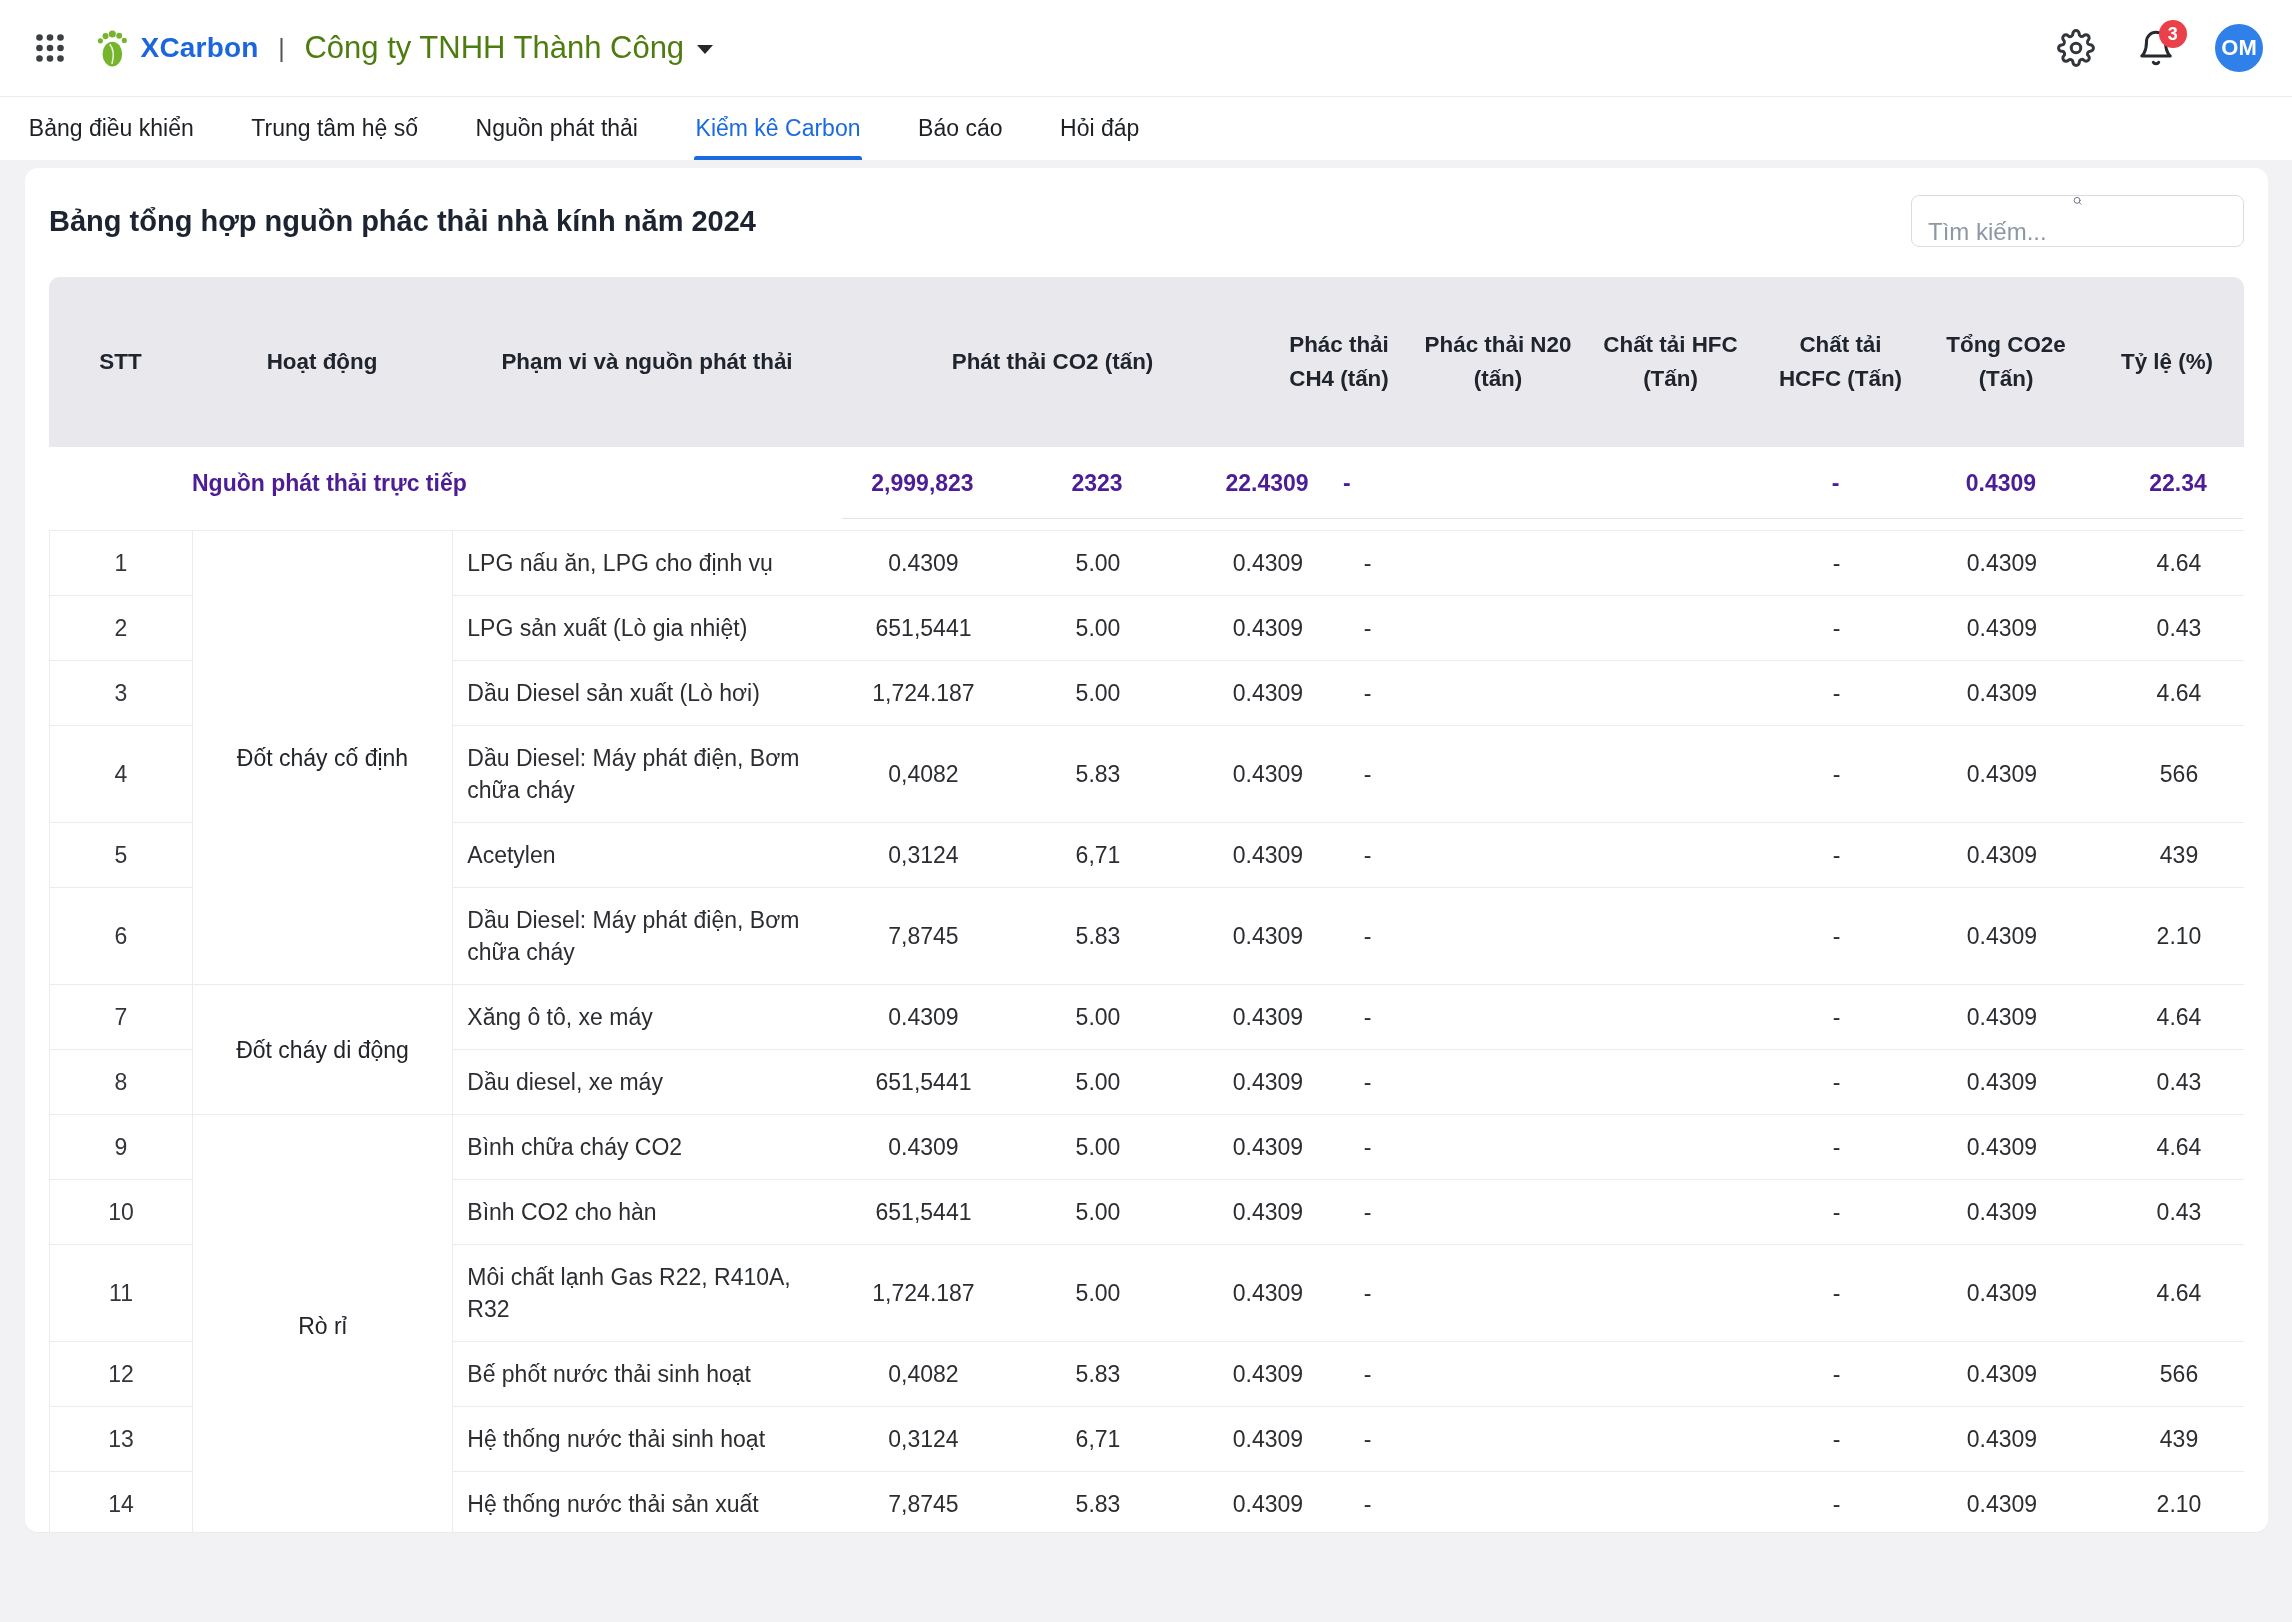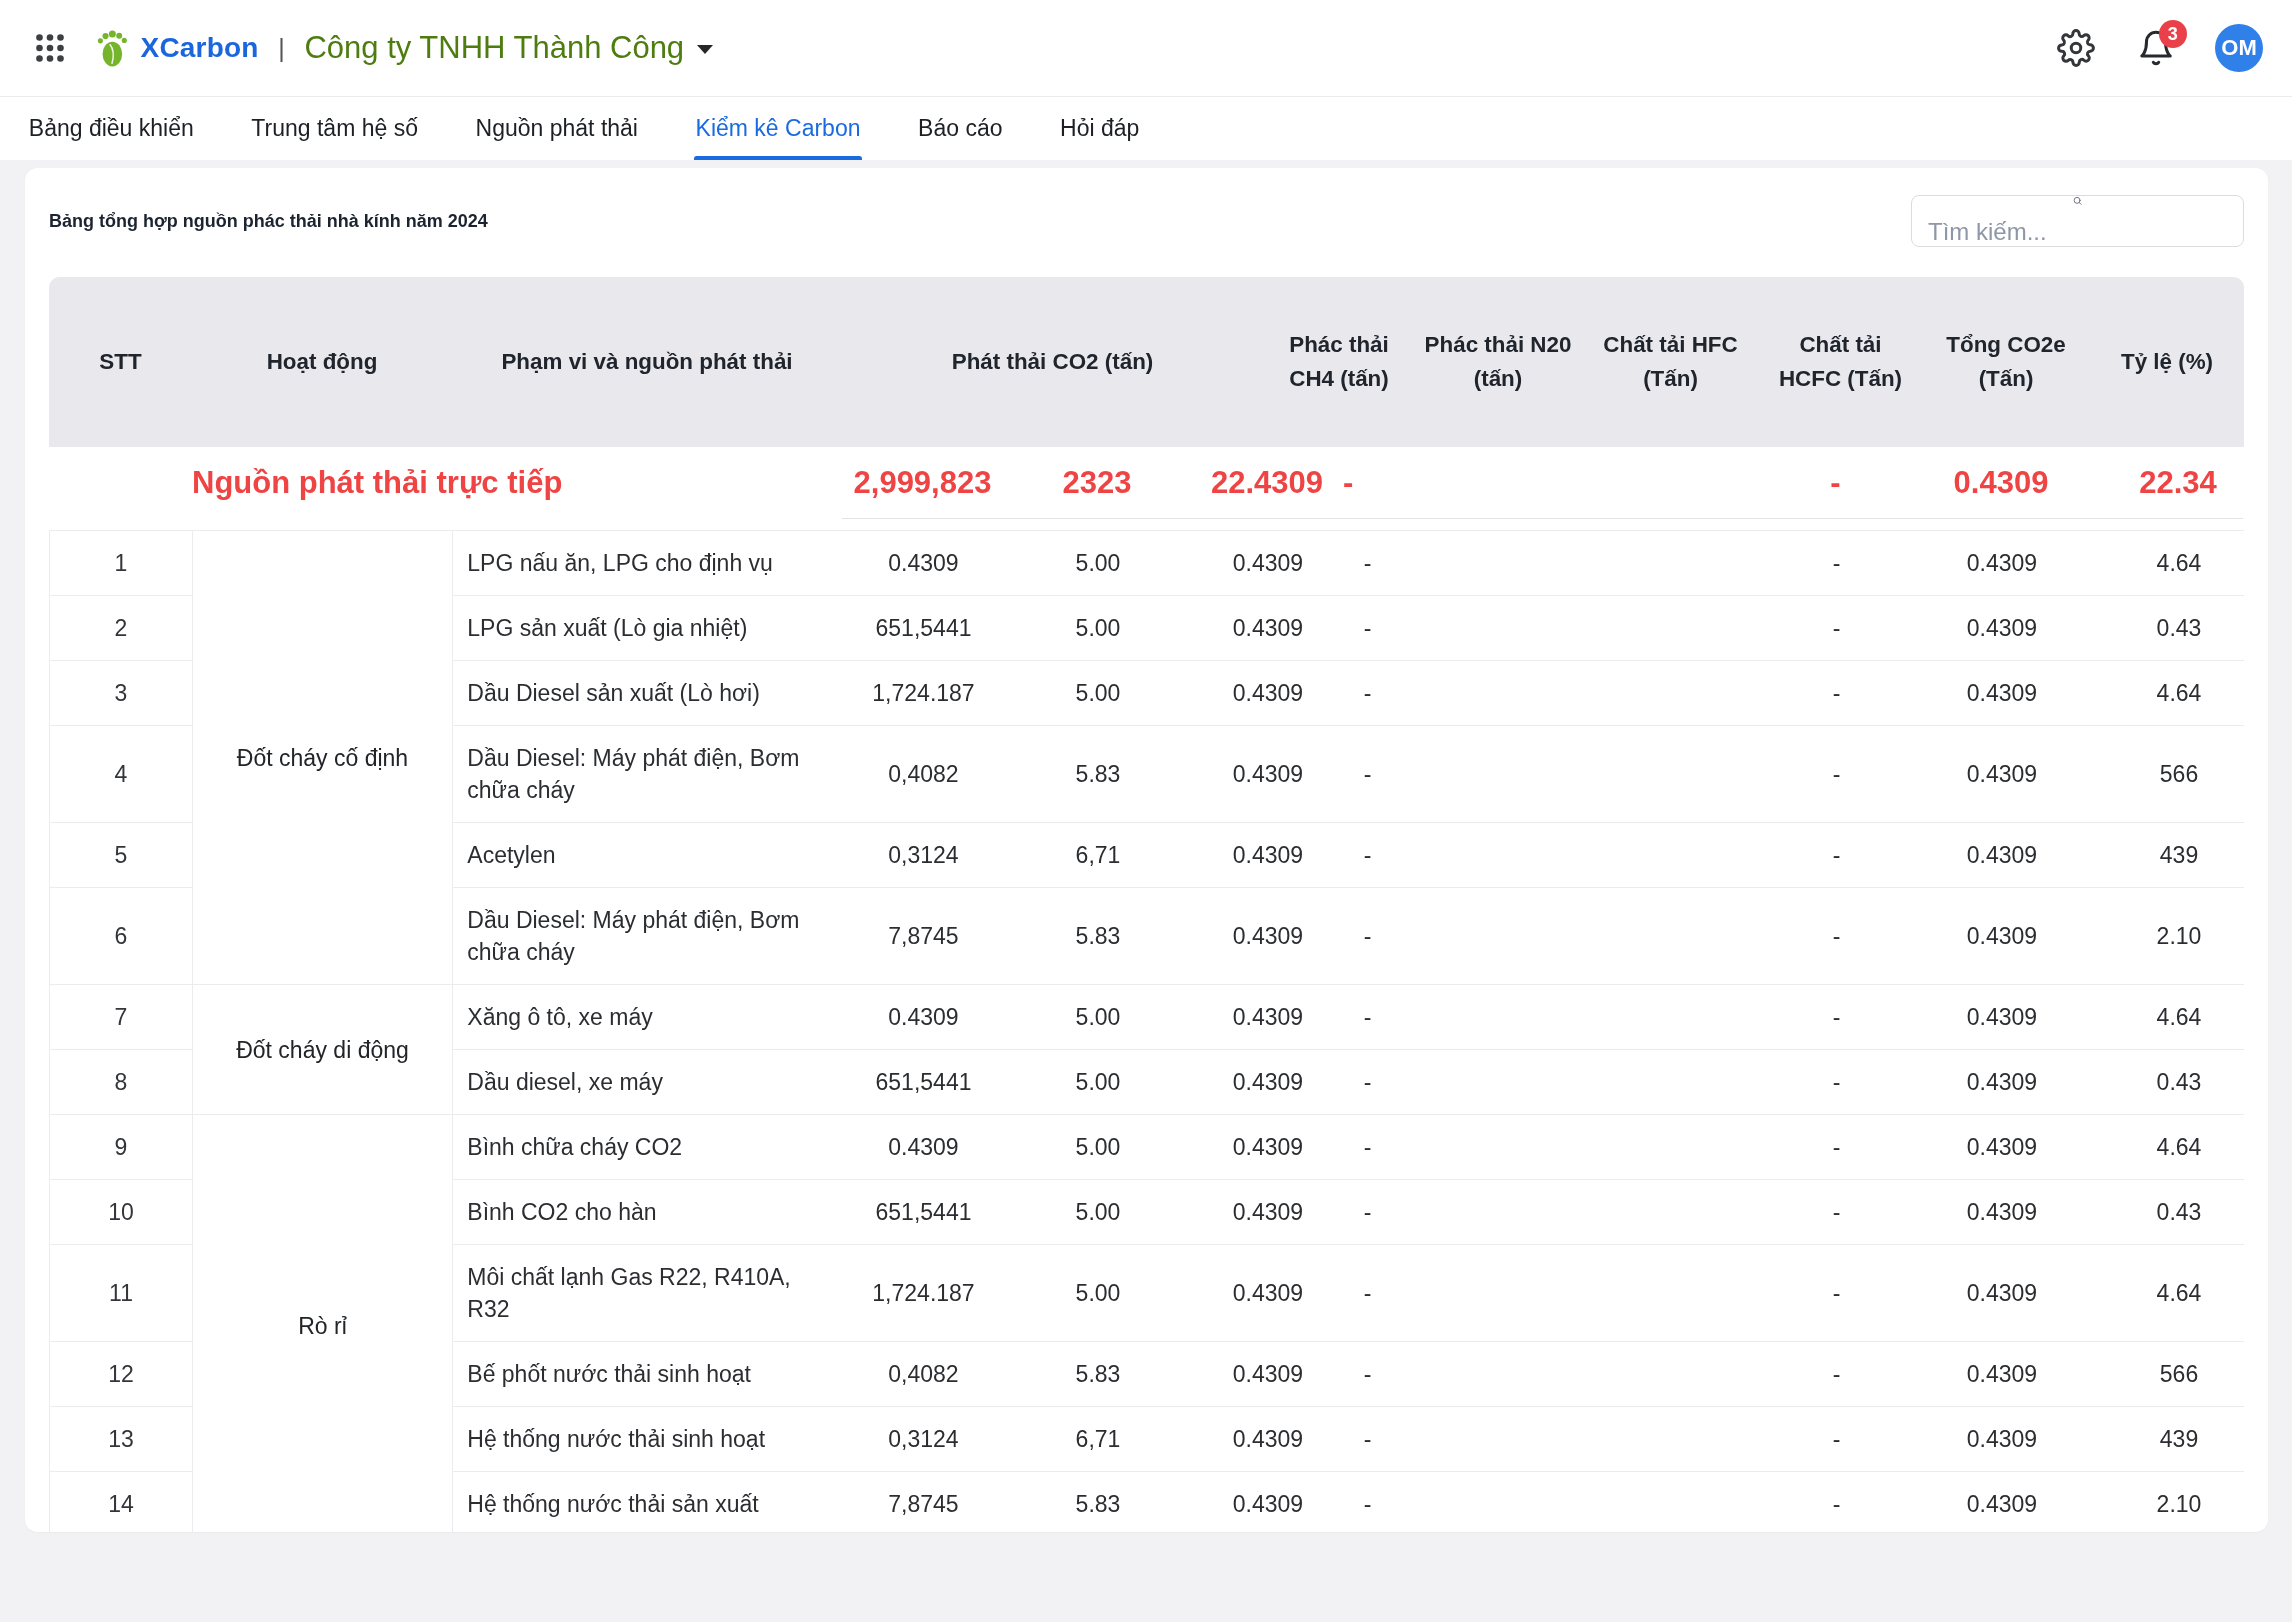--- a/index.html
+++ b/index.html
@@ -42,21 +42,21 @@
     background:#1a6be0; border-radius:2.7px 2.7px 0 0;
   }
 
   
   .content { padding:8px 25px 0 25px; }
   .card {
     background:#fff; border-radius:12.5px; height:1364px; padding:27px 24px 0 24px;
     box-shadow:0 0.9px 1.8px rgba(0,0,0,.03); overflow:hidden;
   }
   .card-head { display:flex; align-items:center; justify-content:space-between; height:52px; }
-  .page-title { font-size:18px; font-weight:700; color:#1b2430; }
+  .page-title { font-size:29px; font-weight:700; color:#1b2430; }
   .search {
     width:333px; height:52px; border:1.8px solid #dcdce0; border-radius:8px;
     display:flex; align-items:center; padding:0 16px; gap:12.5px; background:#fff;flex-direction:column;
   }
   .search input { border:none; outline:none; font-size:24px; color:#333; width:100%; font-family:inherit; background:transparent; }
   .search input::placeholder { color:#8d97a5; }
 
   
   .table { margin-top:30px; }
   .t-header {
@@ -68,21 +68,21 @@
     font-size:22.4px; font-weight:700; color:#20242d; line-height:34px; white-space:pre-line;
   }
 
   .body-cols { display:grid; grid-template-columns:143px 260px 390px 161px 188px 152px 439px 107px 224px 130px; }
 
   
   .t-summary .s-label {
     grid-column:2 / span 2; display:flex; align-items:center; padding-left:10.7px;
     font-size:24px; font-weight:700; color:#1e2227;
   }
-  .t-summary .cell { padding:19.7px 0; line-height:32px; font-size:31px; font-weight:700; color:#ef4444; }
+  .t-summary .cell { padding:19.7px 0; line-height:32px; font-size:23px; font-weight:700; color:#4c1d95; }
   .t-summary .cell.u { border-bottom:0.9px solid #e4e4e7; }
 
   
   .t-body { border-top:0.9px solid #ececee; border-left:0.9px solid #ececee; margin-top:10.7px; }
   .group { }
   .cell {
     display:flex; align-items:center; font-size:23px; color:#2b2d31; line-height:32px;
   }
   .g-cell { border-bottom:0.9px solid #ececee; padding:16px 0; }
   .cell-stt { justify-content:center; border-right:0.9px solid #ececee; color:#33353a; }

